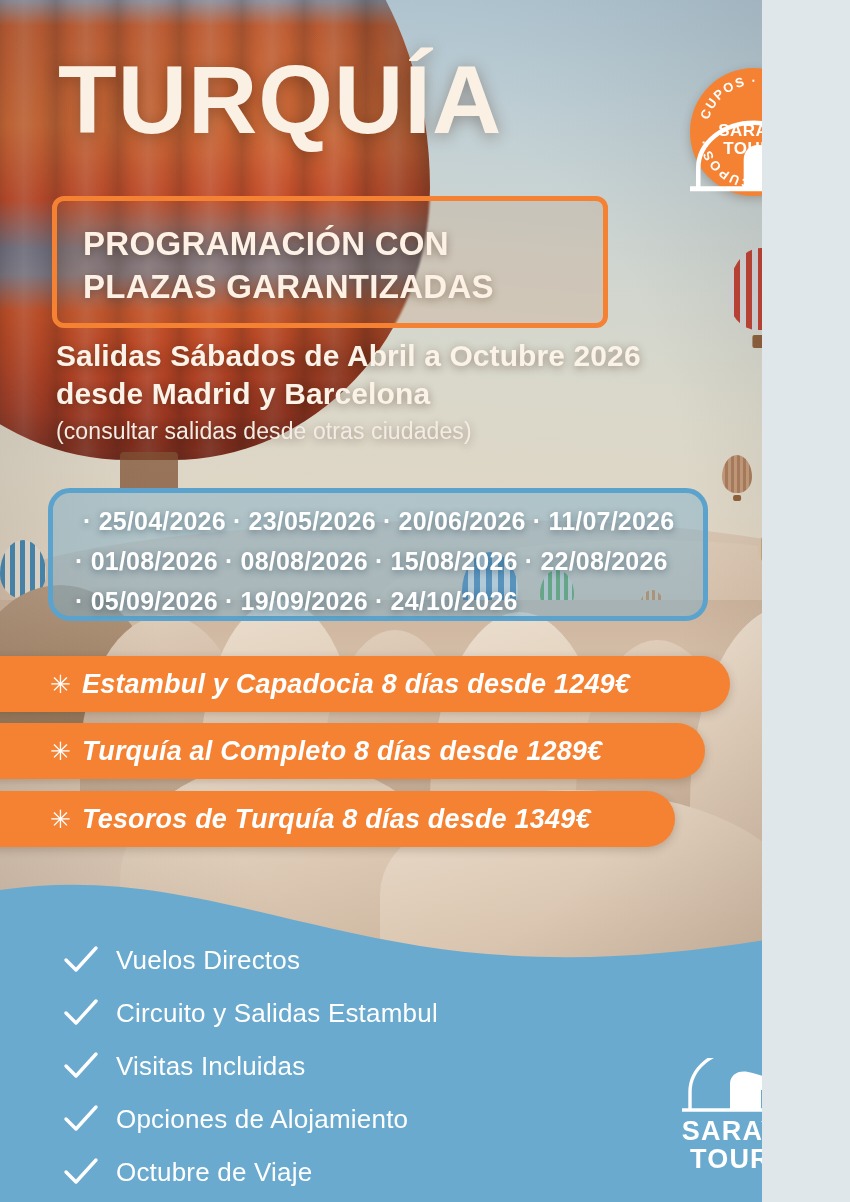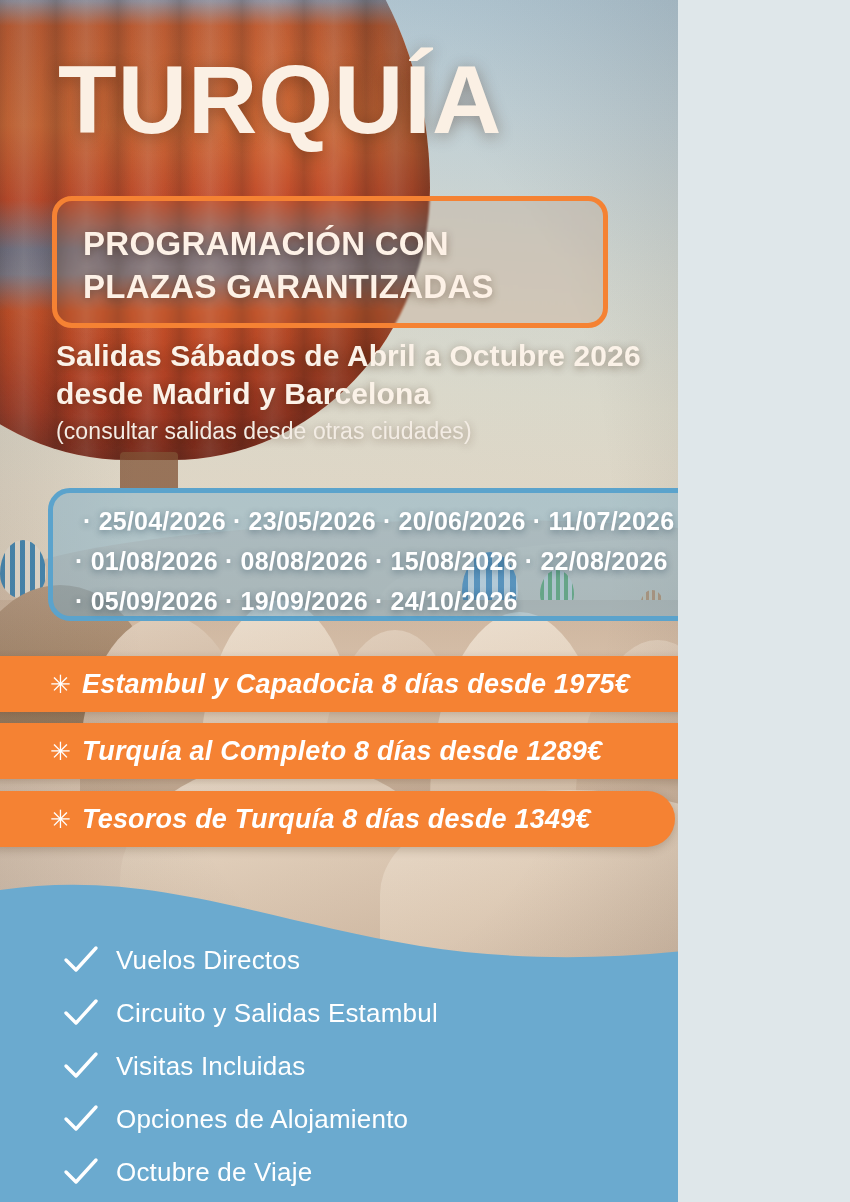--- a/index.html
+++ b/index.html
@@ -8,21 +8,21 @@
   html, body {
     width: 850px;
     height: 1202px;
     overflow: hidden;
     font-family: "Liberation Sans", sans-serif;
     background: #dfe7ea;
   }
 
   #poster {
     position: relative;
-    width: 678px;
+    width: 762px;
     height: 1202px;
     overflow: hidden;
     background: #000000;
   }
 
   
   .photo {
     position: absolute;
     inset: 0;
     overflow: hidden;
@@ -182,21 +182,21 @@
     line-height: 1.05;
     margin-top: 24px;
   }
 
   
   .headbox {
     position: absolute;
     left: 52px; top: 196px;
     width: 556px; height: 132px;
     border: 5px solid #f58233;
-    border-radius: 20px;
+    border-radius: 12px;
     background: rgba(190,120,70,.16);
     backdrop-filter: blur(1px);
   }
   .headbox-text {
     position: absolute;
     left: 26px; top: 22px;
     right: 16px;
     font-size: 33px;
     font-weight: 800;
     color: #fdf1e6;
@@ -418,21 +418,21 @@
     </div>
 
     <div class="datesbox">
       <div class="dates-row r0">· 25/04/2026 · 23/05/2026 · 20/06/2026 · 11/07/2026</div>
       <div class="dates-row r1">· 01/08/2026 · 08/08/2026 · 15/08/2026 · 22/08/2026</div>
       <div class="dates-row r2">· 05/09/2026 · 19/09/2026 · 24/10/2026</div>
     </div>
 
     <div class="banner b0">
       <span class="star">✳</span>
-      <span class="blabel">Estambul y Capadocia 8 días desde 1975€</span>
+      <span class="blabel">Estambul y Capadocia 8 días desde 1249€</span>
     </div>
     <div class="banner b1">
       <span class="star">✳</span>
       <span class="blabel">Turquía al Completo 8 días desde 1289€</span>
     </div>
     <div class="banner b2">
       <span class="star">✳</span>
       <span class="blabel">Tesoros de Turquía 8 días desde 1349€</span>
     </div>
 

